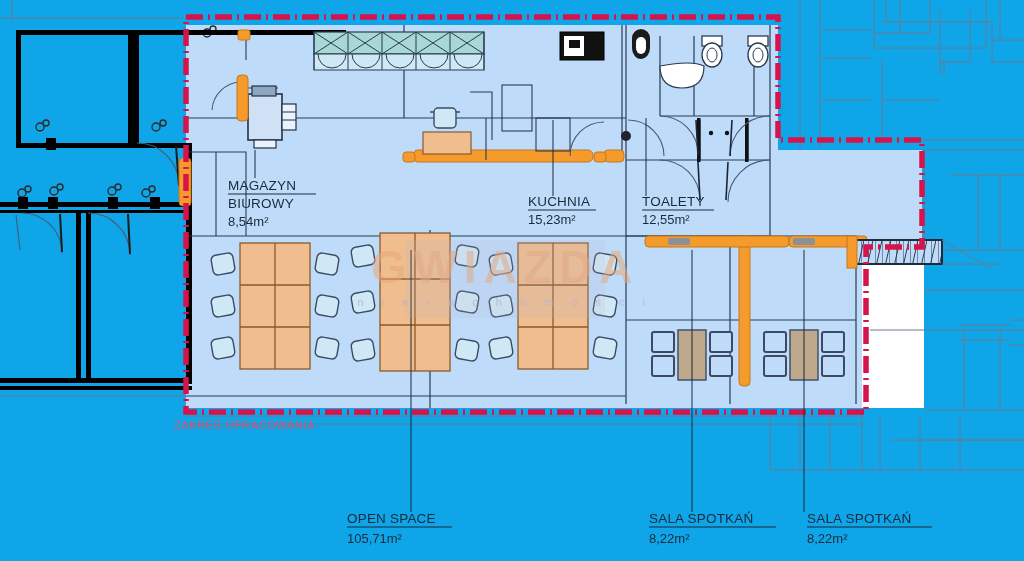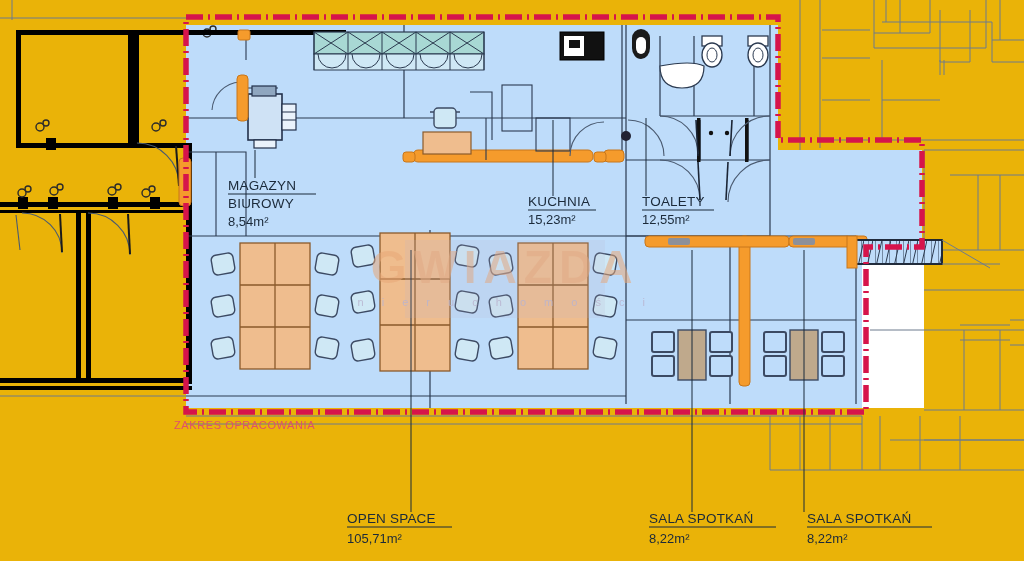--- a/index.html
+++ b/index.html
@@ -1,17 +1,17 @@
 <!DOCTYPE html>
 <html><head>
 <meta charset="utf-8">
 <style>
   html,body{margin:0;padding:0;background:#ffffff;}
   body{width:1024px;height:561px;overflow:hidden;font-family:"Liberation Sans",sans-serif;}
-  #plan-root{position:relative;width:1024px;height:561px;background:#eab308;}
+  #plan-root{position:relative;width:1024px;height:561px;background:#0ea5e9;}
   svg#floorplan{position:absolute;left:0;top:0;width:1024px;height:561px;display:block;}
   .lbl{font-family:"Liberation Sans",sans-serif;font-size:13.5px;fill:#1b2a3a;letter-spacing:.2px;}
   .lbl-area{font-family:"Liberation Sans",sans-serif;font-size:13px;fill:#1b2a3a;}
   .lbl-red{font-family:"Liberation Sans",sans-serif;font-size:11px;fill:#e0506a;letter-spacing:.6px;}
   .wm-main{font-family:"Liberation Sans",sans-serif;font-size:46px;font-weight:bold;letter-spacing:7px;fill:#e8a878;opacity:.55;}
   .wm-sub{font-family:"Liberation Sans",sans-serif;font-size:11px;letter-spacing:7.5px;fill:#b9b4cf;opacity:.85;}
 </style>
 </head>
 <body>
 

